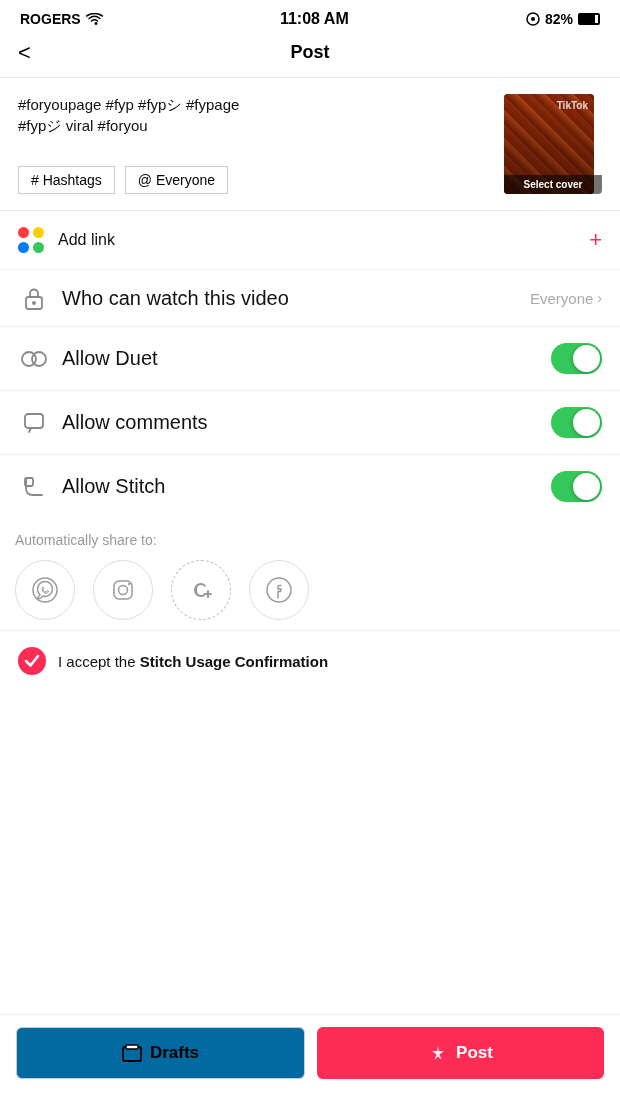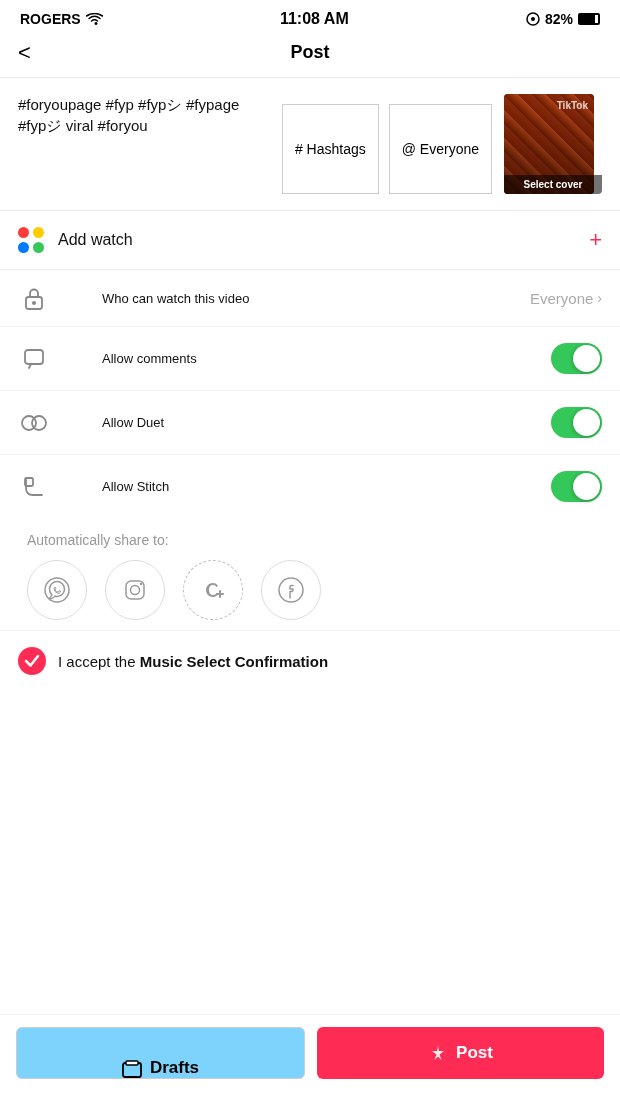--- a/index.html
+++ b/index.html
@@ -148,23 +148,22 @@
     .settings-item-icon {
       width: 32px;
       display: flex;
       align-items: center;
       justify-content: center;
       margin-right: 12px;
       flex-shrink: 0;
     }
     .settings-item-label {
       flex: 1;
-      font-size: 13px;
+      font-size: 20px;
       color: #111;
-      margin-left: 40px;
     }
     .settings-item-right {
       display: flex;
       align-items: center;
       gap: 4px;
       color: #aaa;
       font-size: 15px;
     }
     .settings-item-value {
       font-size: 15px;
@@ -226,21 +225,21 @@
       border-radius: 50%;
       position: absolute;
       top: 2px;
       right: 2px;
       box-shadow: 0 1px 4px rgba(0,0,0,0.3);
       transition: right 0.2s;
     }
 
     
     .share-section {
-      padding: 14px 27px 10px;
+      padding: 14px 15px 10px;
       border-bottom: 1px solid #f0f0f0;
     }
     .share-label {
       font-size: 14px;
       color: #999;
       margin-bottom: 12px;
     }
     .share-icons {
       display: flex;
       gap: 18px;
@@ -292,25 +291,25 @@
       padding: 12px 16px 24px;
       gap: 12px;
       background: #fff;
       border-top: 1px solid #f0f0f0;
     }
     .drafts-btn {
       flex: 1;
       height: 52px;
       border: 1.5px solid #ccc;
       border-radius: 6px;
-      background: #7dd3fc;
+      background: #0369a1;
       font-size: 17px;
       font-weight: 600;
       display: flex;
-      align-items: flex-end;
+      align-items: center;
       justify-content: center;
       gap: 8px;
       cursor: pointer;
     }
     .post-btn {
       flex: 1;
       height: 52px;
       border: none;
       border-radius: 6px;
       background: #fe2c55;
@@ -354,21 +353,21 @@
     </span>
   </div>
 </div>
 
 <div class="nav-header">
   <span class="nav-back">&lt;</span>
   <span class="nav-title">Post</span>
 </div>
 
 <div class="caption-area">
-  <div style="flex:1; display:flex; flex-direction:row; justify-content:space-between;">
+  <div style="flex:1; display:flex; flex-direction:column; justify-content:space-between;">
     <div class="caption-text" style="white-space: pre-line;">#foryoupage #fyp #fypシ #fypage
 #fypジ viral #foryou</div>
     <div class="tag-buttons">
       <button class="tag-btn"># Hashtags</button>
       <button class="tag-btn">@ Everyone</button>
     </div>
   </div>
   <div class="thumbnail-container">
     <div class="thumbnail-img">
       <div class="thumbnail-img-inner">
@@ -381,60 +380,60 @@
 
 <div class="settings-list">
 
   <div class="add-link-row">
     <div class="add-link-dots">
       <div class="dot dot-red"></div>
       <div class="dot dot-yellow"></div>
       <div class="dot dot-blue"></div>
       <div class="dot dot-green"></div>
     </div>
-    <span class="add-link-label">Add watch</span>
+    <span class="add-link-label">Add link</span>
     <span class="plus-btn">+</span>
   </div>
 
   <div class="settings-item">
     <div class="settings-item-icon">
       <svg width="22" height="24" viewBox="0 0 22 24">
         <rect x="3" y="11" width="16" height="12" rx="2.5" stroke="#888" stroke-width="1.8" fill="none"></rect>
         <path d="M7 11V7.5a4 4 0 0 1 8 0V11" stroke="#888" stroke-width="1.8" fill="none" stroke-linecap="round"></path>
         <circle cx="11" cy="17" r="2" fill="#888"></circle>
       </svg>
     </div>
     <span class="settings-item-label">Who can watch this video</span>
     <div class="settings-item-right">
       <span class="settings-item-value">Everyone</span>
       <span class="chevron">›</span>
     </div>
   </div>
 
   <div class="settings-item">
     <div class="settings-item-icon">
+      <svg width="26" height="22" viewBox="0 0 26 22">
+        <circle cx="8" cy="11" r="7" stroke="#888" stroke-width="1.8" fill="none"></circle>
+        <circle cx="18" cy="11" r="7" stroke="#888" stroke-width="1.8" fill="none"></circle>
+      </svg>
+    </div>
+    <span class="settings-item-label">Allow Duet</span>
+    <div class="toggle">
+      <div class="toggle-knob"></div>
+    </div>
+  </div>
+
+  <div class="settings-item">
+    <div class="settings-item-icon">
       <svg width="22" height="22" viewBox="0 0 22 22">
         <rect x="2" y="2" width="18" height="14" rx="3" stroke="#888" stroke-width="1.8" fill="none"></rect>
         <path d="M6 20 L8 16" stroke="#888" stroke-width="1.8" stroke-linecap="round"></path>
       </svg>
     </div>
     <span class="settings-item-label">Allow comments</span>
-    <div class="toggle">
-      <div class="toggle-knob"></div>
-    </div>
-  </div>
-
-  <div class="settings-item">
-    <div class="settings-item-icon">
-      <svg width="26" height="22" viewBox="0 0 26 22">
-        <circle cx="8" cy="11" r="7" stroke="#888" stroke-width="1.8" fill="none"></circle>
-        <circle cx="18" cy="11" r="7" stroke="#888" stroke-width="1.8" fill="none"></circle>
-      </svg>
-    </div>
-    <span class="settings-item-label">Allow Duet</span>
     <div class="toggle">
       <div class="toggle-knob"></div>
     </div>
   </div>
 
   <div class="settings-item" style="border-bottom: none;">
     <div class="settings-item-icon">
       <svg width="22" height="22" viewBox="0 0 22 22">
         <path d="M3 3 L3 12 Q3 19 10 19 L19 19" stroke="#888" stroke-width="1.8" fill="none" stroke-linecap="round" stroke-linejoin="round"></path>
         <rect x="2" y="2" width="8" height="8" rx="1.5" stroke="#888" stroke-width="1.8" fill="none"></rect>
@@ -486,21 +485,21 @@
   </div>
 </div>
 
 <div class="music-confirm">
   <div class="check-circle">
     <svg width="16" height="14" viewBox="0 0 16 14">
       <path d="M2 7 L6.5 11.5 L14 2" stroke="#fff" stroke-width="2.5" fill="none" stroke-linecap="round" stroke-linejoin="round"></path>
     </svg>
   </div>
   <span class="music-text">
-    I accept the <strong>Music Select Confirmation</strong>
+    I accept the <strong>Stitch Usage Confirmation</strong>
   </span>
 </div>
 
 <div style="height: 100px;"></div>
 
 <div class="bottom-bar">
   <button class="drafts-btn">
     <svg width="20" height="18" viewBox="0 0 20 18">
       <rect x="1" y="3" width="18" height="14" rx="2" stroke="#000" stroke-width="1.8" fill="none"></rect>
       <rect x="4" y="1" width="12" height="4" rx="1" stroke="#000" stroke-width="1.5" fill="#fff"></rect>

